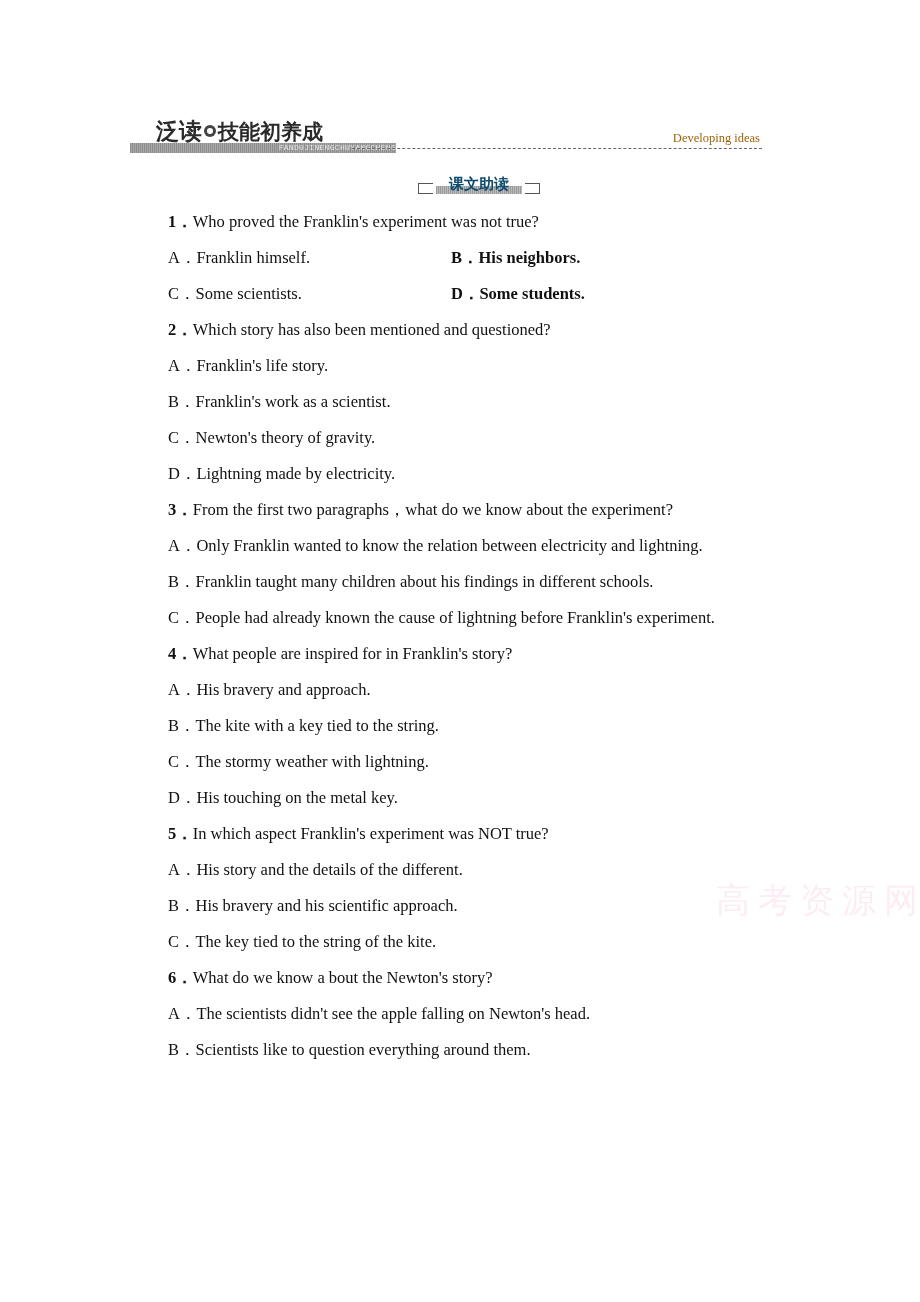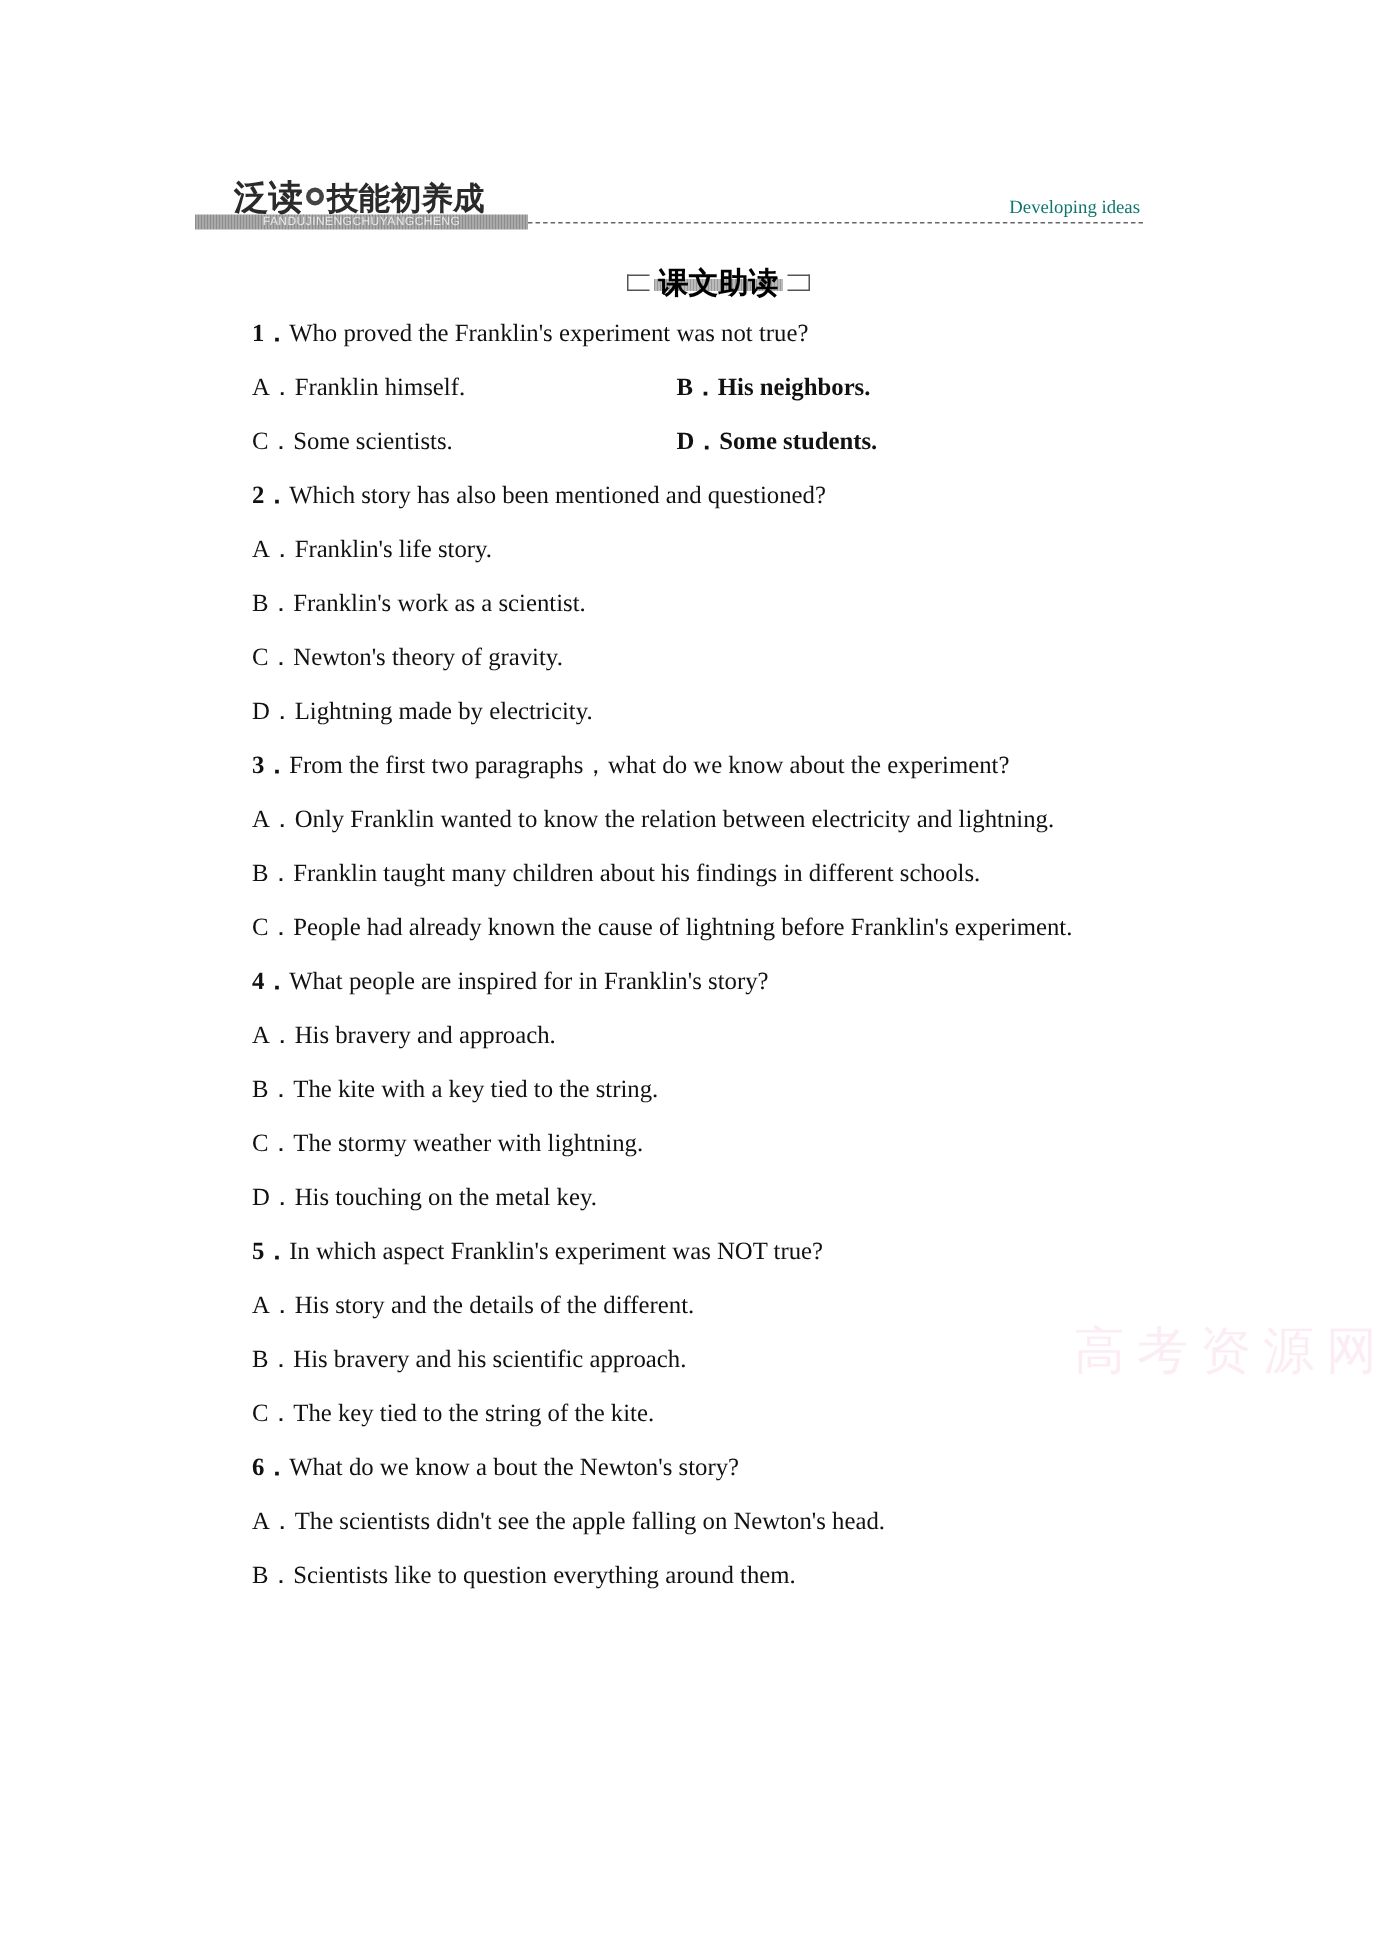--- a/index.html
+++ b/index.html
@@ -9,32 +9,32 @@
   .brand { position: absolute; left: 26px; top: 2px; font-family: "DejaVu Sans", sans-serif;
            font-size: 21px; font-weight: bold; color: #2a2a2a; letter-spacing: 0px; white-space: nowrap; }
   .brand .big { font-size: 23px; font-weight: 900; }
   .brand .dot { display: inline-block; width: 12px; height: 12px; border-radius: 50%;
                 background: #444; vertical-align: 2px; margin: 0 2px; position: relative; }
   .brand .dot::after { content: ""; position: absolute; left: 3px; top: 3px; width: 6px; height: 6px;
                        border-radius: 50%; background: #fff; }
   .subbar { position: absolute; left: 0; top: 29px; width: 222px; height: 10px;
             background: repeating-linear-gradient(90deg, #8c8c8c 0 1px, #a9a9a9 1px 2px);
             color: #e8e8e8; font-size: 8px; line-height: 10px; letter-spacing: 0.3px;
-            font-family: Liberation Sans, sans-serif; white-space: nowrap; overflow: hidden; text-align: center; }
+            font-family: Liberation Mono, monospace; white-space: nowrap; overflow: hidden; text-align: right; padding-left: 44px; }
   .rule { position: absolute; left: 222px; right: 0; top: 34px; border-top: 1px dashed #666; }
-  .dev { position: absolute; right: 2px; top: 17px; font-size: 12.5px; color: #0f766e;
+  .dev { position: absolute; right: 2px; top: 17px; font-size: 12.5px; color: #a16207;
          font-family: "Liberation Serif", serif; }
   .section-title { position: absolute; left: 418px; top: 175px; width: 122px; height: 22px; }
   .section-title .bk { position: absolute; top: 8px; width: 14px; height: 9px; border: 1px solid #555; }
   .section-title .bk.l { left: 0; border-right: none; }
   .section-title .bk.r { right: 0; border-left: none; }
   .section-title .shade { position: absolute; left: 18px; right: 18px; top: 11px; height: 8px;
             background: repeating-linear-gradient(90deg, #999 0 1px, #bbb 1px 2px); }
   .section-title .txt { position: absolute; left: 0; right: 0; top: 0; text-align: center;
-            font-family: "DejaVu Sans", sans-serif; font-size: 20px; font-weight: bold; color: #000000; }
+            font-family: "DejaVu Sans", sans-serif; font-size: 15px; font-weight: bold; color: #0c4a6e; }
   .content { position: absolute; left: 168px; top: 208px; width: 640px; }
   .line { height: 36px; line-height: 28px; font-size: 16.5px; white-space: nowrap; position: relative; }
   .instr { font-family: "DejaVu Sans", sans-serif; font-size: 16px; }
   .instr b { font-family: "Liberation Serif", serif; font-size: 17px; }
   .qnum { font-weight: bold; }
   .col2 { position: absolute; left: 283px; top: 0; font-weight: bold; }
   .watermark { position: absolute; left: 716px; top: 878px; font-family: "DejaVu Sans", sans-serif;
                font-size: 34px; letter-spacing: 8px; color: #fbe6f0; opacity: 0.7; white-space: nowrap; }
 </style>
 </head>

